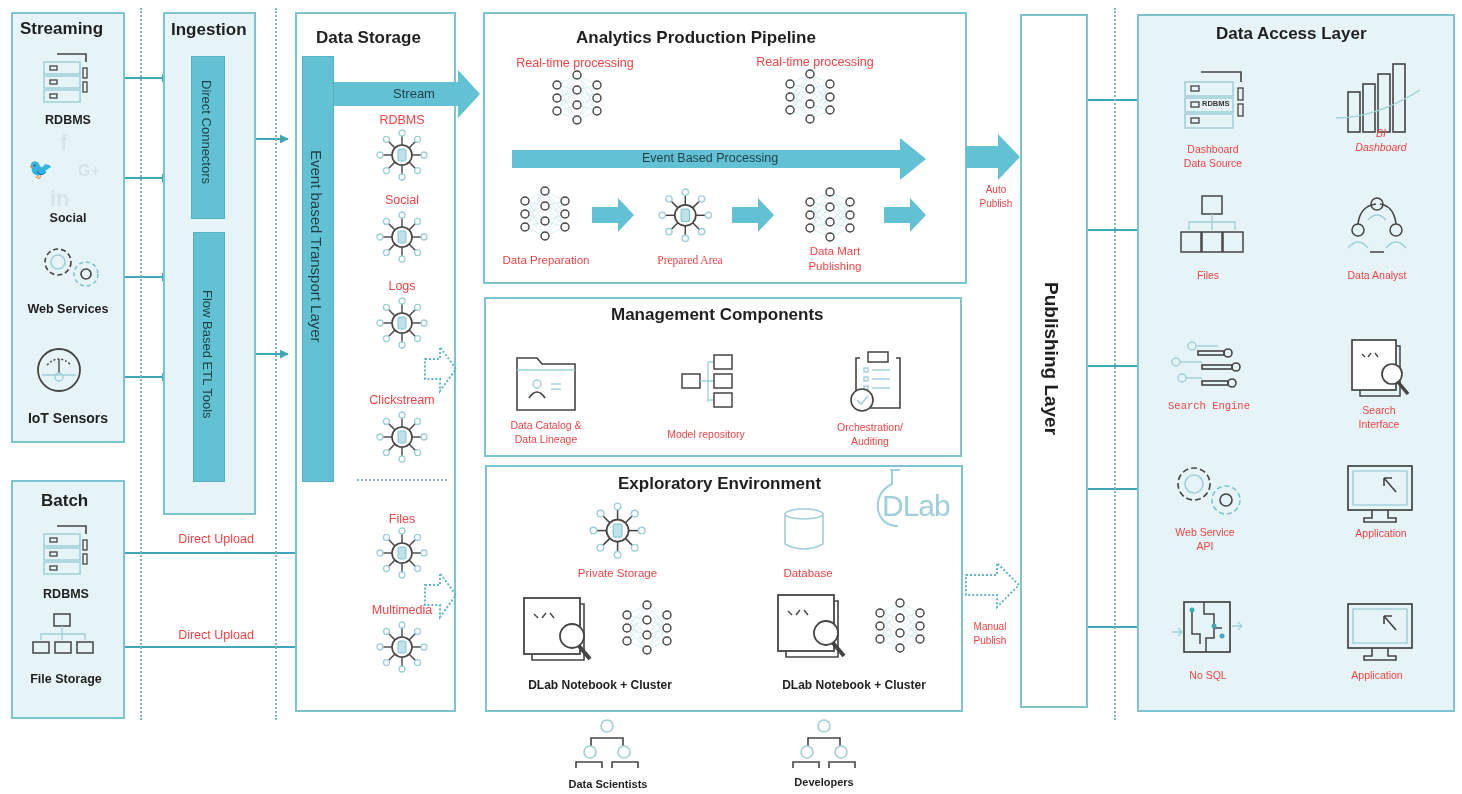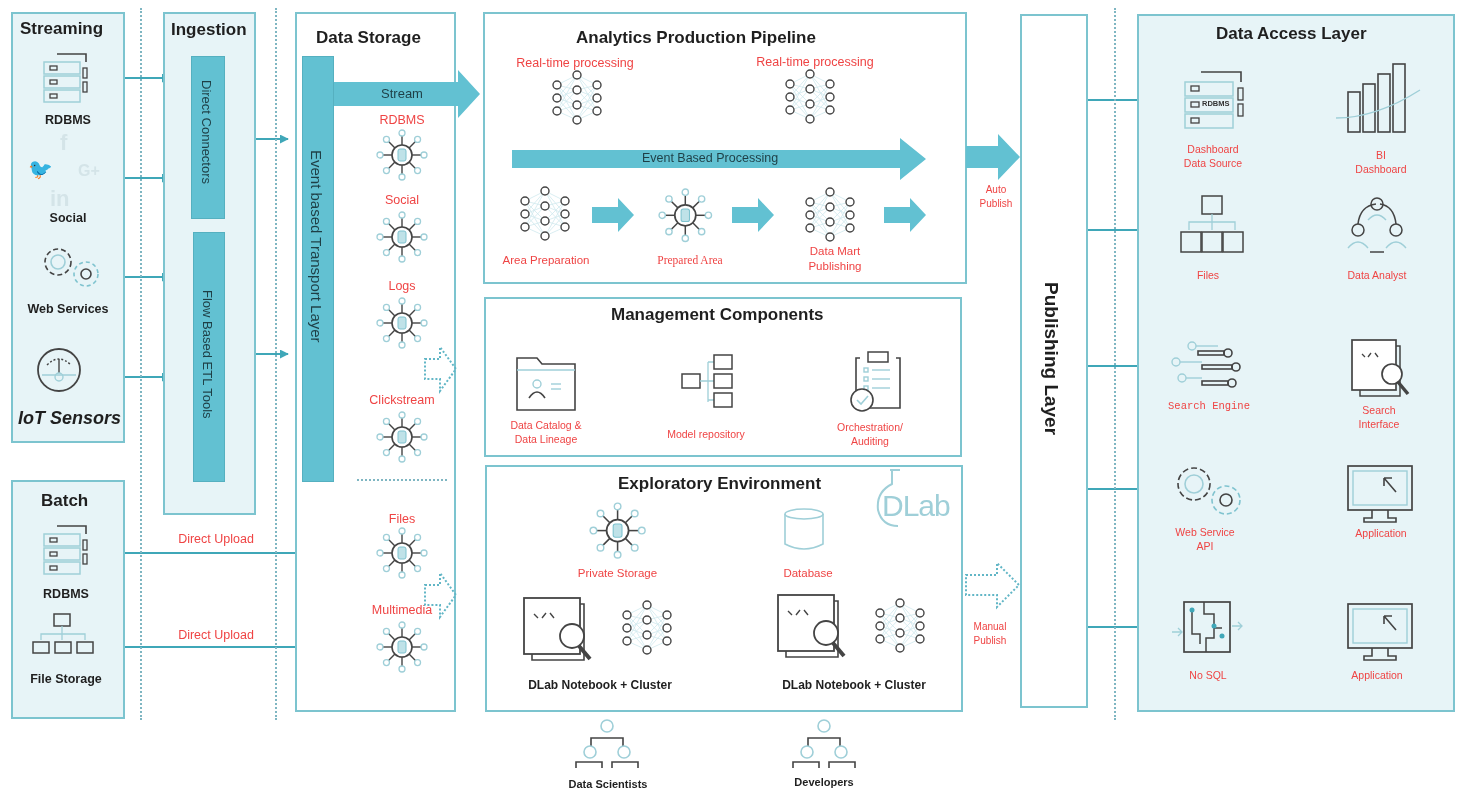--- a/index.html
+++ b/index.html
@@ -100,21 +100,21 @@
 </svg>
 <div class="lbl b" style="left:18px; top:302px; width:100px; font-size:12.5px;">Web Services</div>
 
 <svg class="ic" style="left:36px; top:347px;" width="46" height="46" viewBox="0 0 46 46">
   <circle cx="23" cy="23" r="21" fill="none" stroke="#444" stroke-width="1.8"></circle>
   <path d="M6 28 H40" stroke="#9fcfd8" stroke-width="1.4" fill="none"></path>
   <path d="M11 18 Q23 6 35 18" stroke="#444" stroke-width="1.4" fill="none" stroke-dasharray="2 2"></path>
   <line x1="23" y1="12" x2="23" y2="26" stroke="#444" stroke-width="1.4"></line>
   <circle cx="23" cy="30" r="4" fill="none" stroke="#9fcfd8" stroke-width="1.4"></circle>
 </svg>
-<div class="lbl b" style="left:18px; top:411px; width:100px; font-size:18px;font-style:italic;">IoT Sensors</div>
+<div class="lbl b" style="left:18px; top:411px; width:100px; font-size:14px;">IoT Sensors</div>
 
 <div class="panel tint" style="left:11px; top:480px; width:114px; height:239px;"></div>
 <div class="title" style="left:41px; top:491px;">Batch</div>
 <svg class="ic" style="left:42px; top:524px;" width="50" height="50" viewBox="0 0 50 50">
   <rect x="2" y="10" width="36" height="12" fill="none" stroke="#9fcfd8" stroke-width="1.5"></rect>
   <rect x="2" y="24" width="36" height="12" fill="none" stroke="#9fcfd8" stroke-width="1.5"></rect>
   <rect x="2" y="38" width="36" height="12" fill="none" stroke="#9fcfd8" stroke-width="1.5"></rect>
   <rect x="8" y="14" width="7" height="4" fill="none" stroke="#444" stroke-width="1.3"></rect>
   <rect x="8" y="28" width="7" height="4" fill="none" stroke="#444" stroke-width="1.3"></rect>
   <rect x="8" y="42" width="7" height="4" fill="none" stroke="#444" stroke-width="1.3"></rect>
@@ -142,35 +142,35 @@
 <div class="lbl md" style="left:160px; top:532px; width:112px;">Direct Upload</div>
 <div class="lbl md" style="left:160px; top:628px; width:112px;">Direct Upload</div>
 
 <div class="panel white" style="left:295px; top:12px; width:161px; height:700px;"></div>
 <div class="title" style="left:316px; top:28px;">Data Storage</div>
 <div class="vbar" style="left:302px; top:56px; width:32px; height:426px;"></div>
 <div class="vtext" style="left:308px; top:150px; font-size:15px;">Event based Transport Layer</div>
 <svg class="ic" style="left:334px; top:68px;" width="148" height="52" viewBox="0 0 148 52">
   <path d="M0 14 H124 V2 L146 26 L124 50 V38 H0 Z" fill="#62c1d2"></path>
 </svg>
-<div class="lbl md" style="left:362px; top:86px; width:80px; color:#1e3f46; font-size:13px;">Stream</div>
+<div class="lbl md" style="left:374px; top:86px; width:80px; color:#1e3f46; font-size:13px;">Stream</div>
 
 <div id="storage-nodes"></div>
 
 <div class="dots-h" style="left:357px; top:479px; width:90px;"></div>
 
 <div class="panel white" style="left:483px; top:12px; width:484px; height:272px;"></div>
 <div class="title" style="left:576px; top:28px;">Analytics Production Pipeline</div>
 <div class="lbl md" style="left:505px; top:56px; width:140px;">Real-time processing</div>
 <div class="lbl md" style="left:740px; top:55px; width:150px;">Real-time processing</div>
 <svg class="ic" style="left:512px; top:138px;" width="416" height="42" viewBox="0 0 416 42">
   <path d="M0 12 H388 V0 L414 21 L388 42 V30 H0 Z" fill="#62c1d2"></path>
 </svg>
 <div class="lbl md" style="left:620px; top:151px; width:180px; color:#1e3f46;">Event Based Processing</div>
-<div class="lbl" style="left:490px; top:253px; width:112px;">Area Preparation</div>
+<div class="lbl" style="left:490px; top:253px; width:112px;">Data Preparation</div>
 <div class="lbl" style="left:640px; top:253px; width:100px;font-family:Liberation Serif, serif;">Prepared Area</div>
 <div class="lbl" style="left:790px; top:244px; width:90px; white-space:pre-line;">Data Mart
 Publishing</div>
 
 <div class="panel white" style="left:484px; top:297px; width:478px; height:160px;"></div>
 <div class="title" style="left:611px; top:305px;">Management Components</div>
 <svg class="ic" style="left:515px; top:354px;" width="62" height="58" viewBox="0 0 62 58">
   <path d="M2 4 H22 L27 10 H60 V56 H2 Z" fill="none" stroke="#444" stroke-width="1.6"></path>
   <line x1="2" y1="16" x2="60" y2="16" stroke="#9fcfd8" stroke-width="1.4"></line>
   <circle cx="22" cy="30" r="4" fill="none" stroke="#9fcfd8" stroke-width="1.4"></circle>
@@ -281,21 +281,21 @@
 <div class="abs" style="left:1202px; top:99px; font-size:7.5px; color:#333; font-weight:bold;">RDBMS</div>
 <div class="lbl sm" style="left:1168px; top:142px; width:90px; white-space:pre-line;">Dashboard
 Data Source</div>
 <svg class="ic" style="left:1336px; top:62px;" width="90" height="72" viewBox="0 0 90 72">
   <rect x="12" y="30" width="12" height="40" fill="none" stroke="#444" stroke-width="1.6"></rect>
   <rect x="27" y="22" width="12" height="48" fill="none" stroke="#444" stroke-width="1.6"></rect>
   <rect x="42" y="12" width="12" height="58" fill="none" stroke="#444" stroke-width="1.6"></rect>
   <rect x="57" y="2" width="12" height="68" fill="none" stroke="#444" stroke-width="1.6"></rect>
   <path d="M0 56 Q40 56 84 28" fill="none" stroke="#9fcfd8" stroke-width="1.4"></path>
 </svg>
-<div class="lbl sm" style="left:1336px; top:148px; width:90px; white-space:pre-line;">BI
+<div class="lbl sm" style="left:1336px; top:126px; width:90px; white-space:pre-line;font-style:italic;">BI
 Dashboard</div>
 
 <svg class="ic" style="left:1180px; top:194px;" width="66" height="62" viewBox="0 0 66 62">
   <rect x="22" y="2" width="20" height="18" fill="none" stroke="#444" stroke-width="1.5"></rect>
   <path d="M32 20 V28 M9 36 V28 H55 V36 M32 28 V36" stroke="#9fcfd8" stroke-width="1.3" fill="none"></path>
   <rect x="1" y="38" width="20" height="20" fill="none" stroke="#444" stroke-width="1.5"></rect>
   <rect x="22" y="38" width="20" height="20" fill="none" stroke="#444" stroke-width="1.5"></rect>
   <rect x="43" y="38" width="20" height="20" fill="none" stroke="#444" stroke-width="1.5"></rect>
 </svg>
 <div class="lbl sm" style="left:1168px; top:268px; width:80px;">Files</div>

